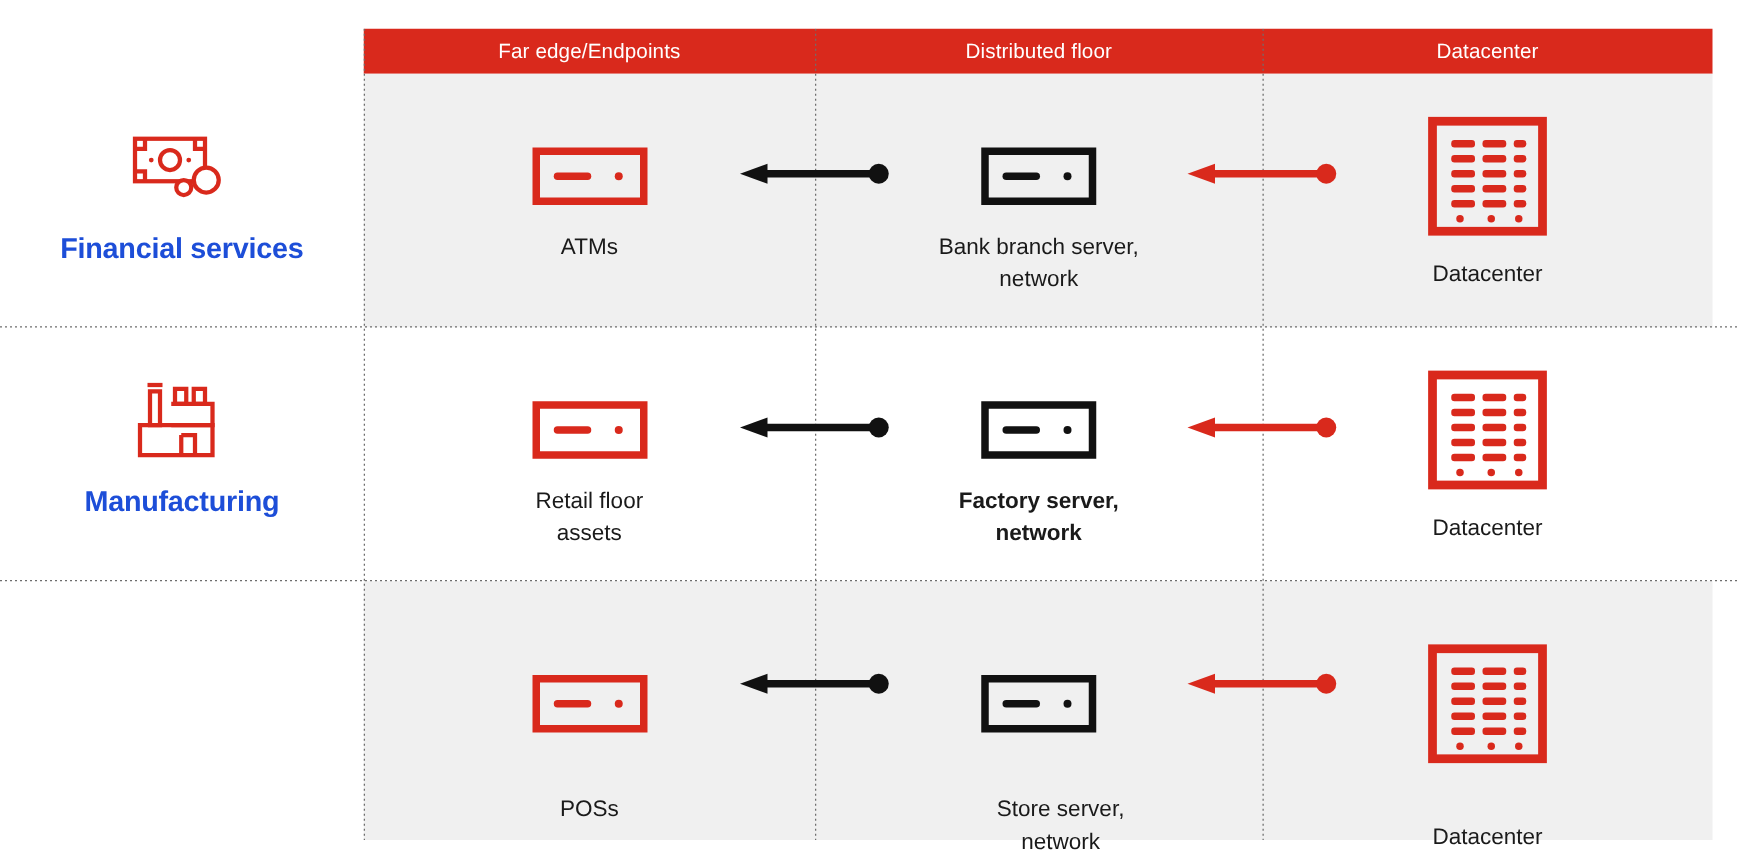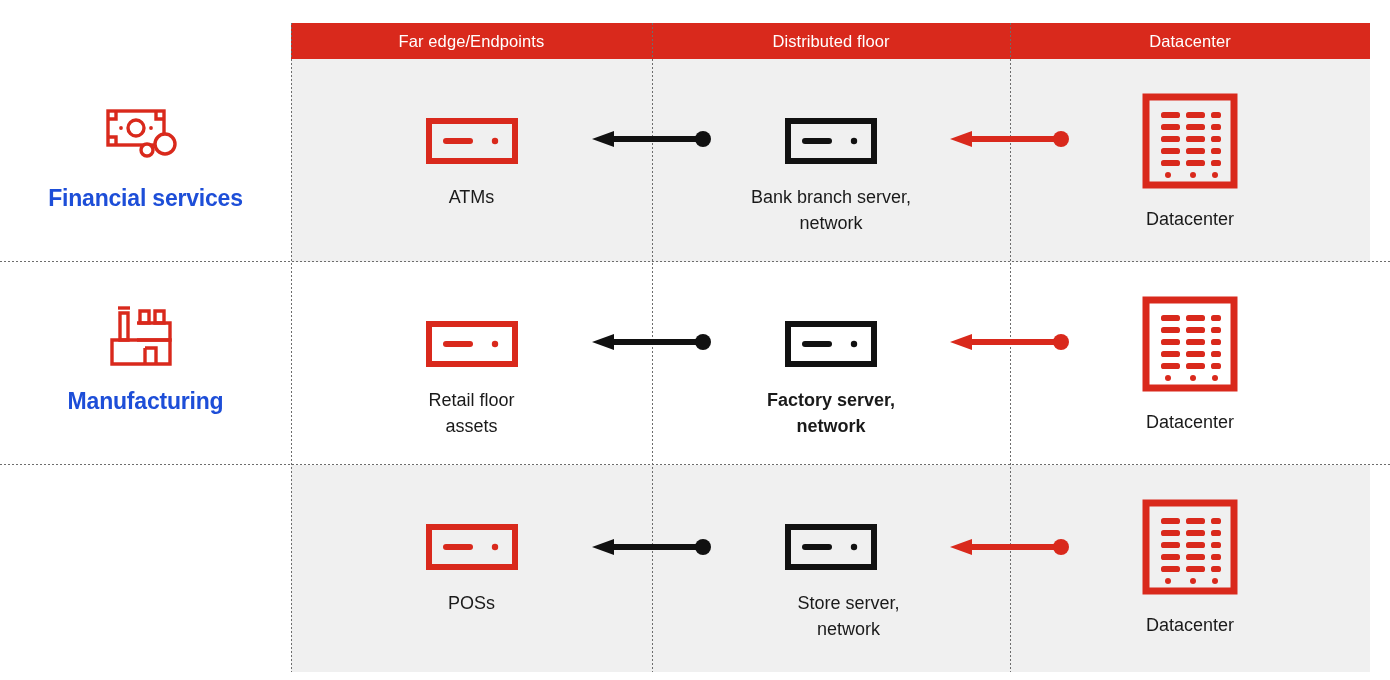--- a/index.html
+++ b/index.html
@@ -114,21 +114,21 @@
   .col-dc{left:1010px;width:360px;}
 
   .cell-far .cicon{margin-top:57px;height:50px;}
   .cell-far .ctext{margin-top:18px;}
   .cell-dist .cicon{margin-top:57px;height:50px;}
   .cell-dist .ctext{margin-top:18px;}
   .cell-dc .cicon{margin-top:33px;height:98px;}
   .cell-dc .ctext{margin-top:16px;}
 
   
-  .r0{top:59px;} .r1{top:262px;} .r2{top:465px;}
+  .r0{top:59px;} .r1{top:262px;} .r2{top:481px;gap:28px;}
 
   
   .arrow{
     position:absolute;
     height:30px;
     display:flex;align-items:center;
   }
   .arrow svg{display:block;}
   .arrow-black-0{left:592px;top:124px;}
   .arrow-black-1{left:592px;top:327px;}

